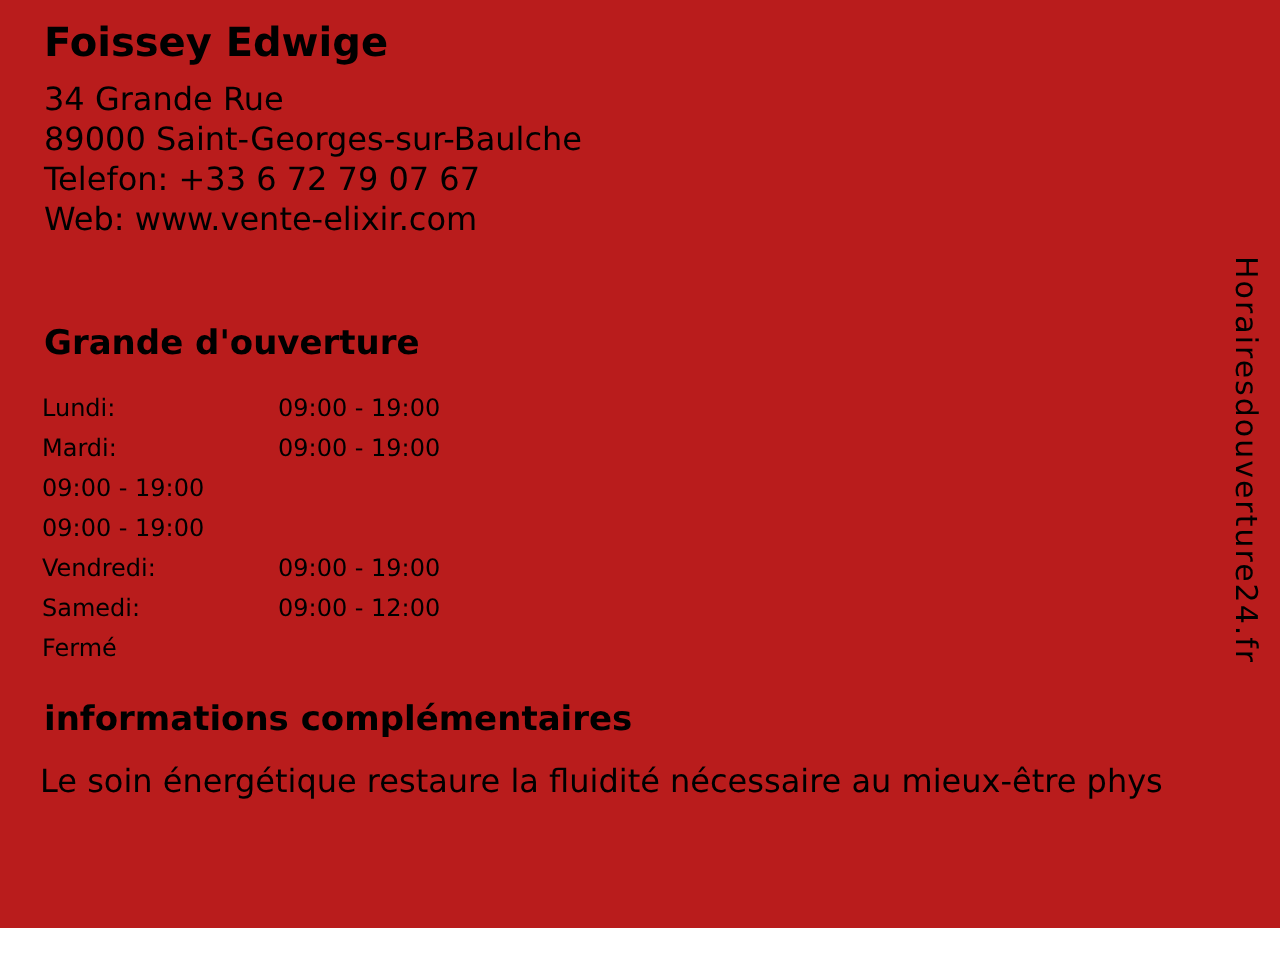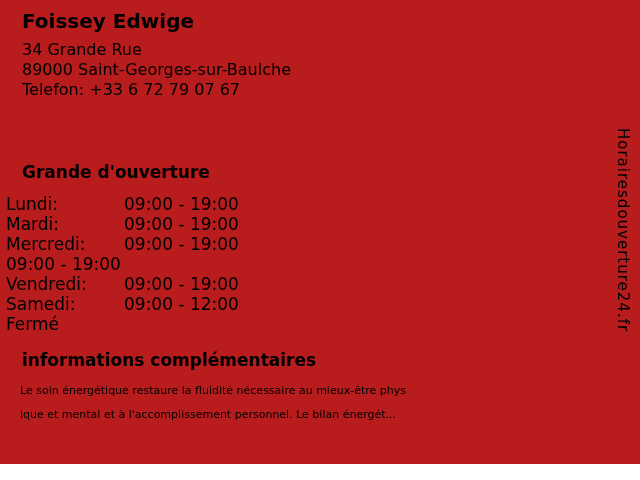--- a/index.html
+++ b/index.html
@@ -32,36 +32,37 @@
   .section-heading {
     position: absolute;
     left: 22px;
     font-size: 17px;
     font-weight: bold;
     white-space: nowrap;
   }
   .hours-heading { top: 162px; }
   .hours-table {
     position: absolute;
-    left: 6px;
+    left: 21px;
     top: 194px;
-    font-size: 17px;
+    font-size: 12px;
     line-height: 20px;
     white-space: nowrap;
   }
   .hours-row { display: flex; }
   .day-cell { width: 118px; }
   .info-heading { top: 350px; }
   .info-text {
     position: absolute;
     left: 20px;
     top: 379px;
-    font-size: 11px;
+    font-size: 16px;
     line-height: 24px;
     white-space: nowrap;
+    text-align: right;
   }
   .brand-vertical {
     position: absolute;
     top: 128px;
     right: 8px;
     writing-mode: vertical-rl;
     font-size: 15px;
     letter-spacing: 1px;
     white-space: nowrap;
   }
@@ -70,35 +71,35 @@
 <body>
 
 <div class="page">
 
   <h1 class="business-name">Foissey Edwige</h1>
 
   <div class="contact-block">
     <div>34 Grande Rue</div>
     <div>89000 Saint-Georges-sur-Baulche</div>
     <div>Telefon: +33 6 72 79 07 67</div>
+    <div>Web: www.vente-elixir.com</div>
   </div>
 
   <h2 class="section-heading hours-heading">Grande d'ouverture</h2>
 
   <div class="hours-table">
     <div class="hours-row">
       <span class="day-cell">Lundi:</span>
       <span class="time-cell">09:00 - 19:00</span>
     </div>
     <div class="hours-row">
       <span class="day-cell">Mardi:</span>
       <span class="time-cell">09:00 - 19:00</span>
     </div>
     <div class="hours-row">
-      <span class="day-cell">Mercredi:</span>
       <span class="time-cell">09:00 - 19:00</span>
     </div>
     <div class="hours-row">
       <span class="time-cell">09:00 - 19:00</span>
     </div>
     <div class="hours-row">
       <span class="day-cell">Vendredi:</span>
       <span class="time-cell">09:00 - 19:00</span>
     </div>
     <div class="hours-row">
@@ -107,18 +108,17 @@
     </div>
     <div class="hours-row">
       <span class="time-cell">Fermé</span>
     </div>
   </div>
 
   <h2 class="section-heading info-heading">informations complémentaires</h2>
 
   <div class="info-text">
     <div>Le soin énergétique restaure la fluidité nécessaire au mieux-être phys</div>
-    <div>ique et mental et à l'accomplissement personnel. Le bilan énergét...</div>
   </div>
 
   <div class="brand-vertical">Horairesdouverture24.fr</div>
 
 </div>
 
 </body></html>

